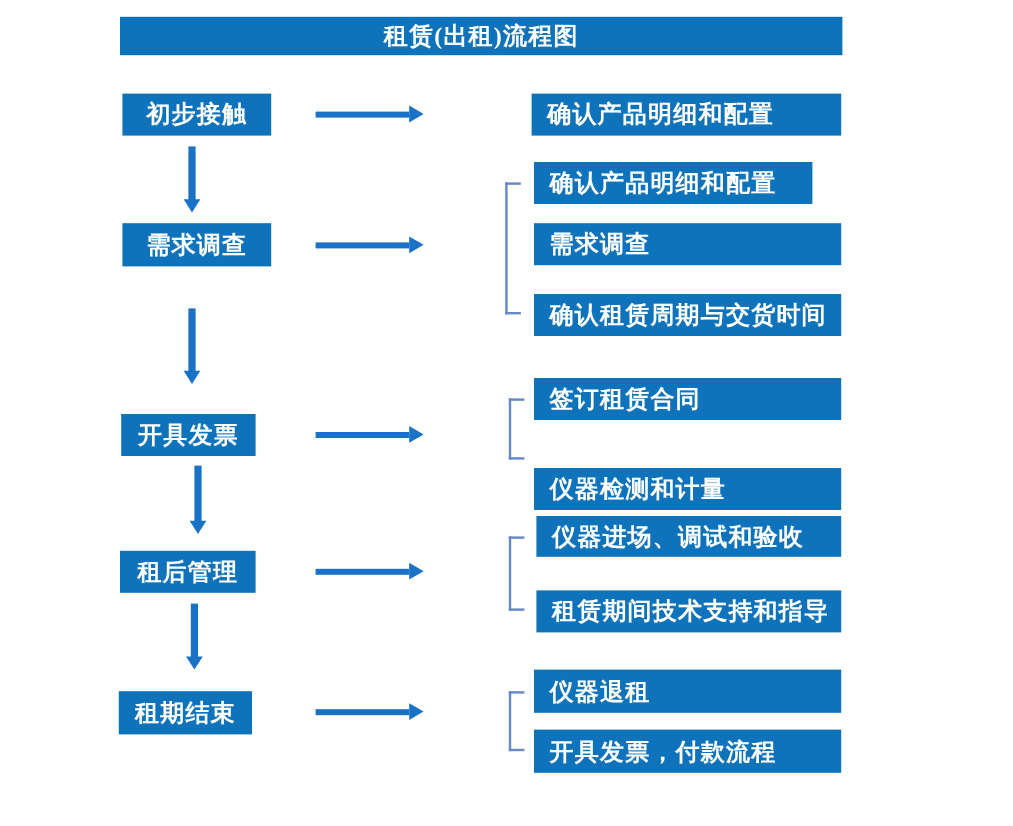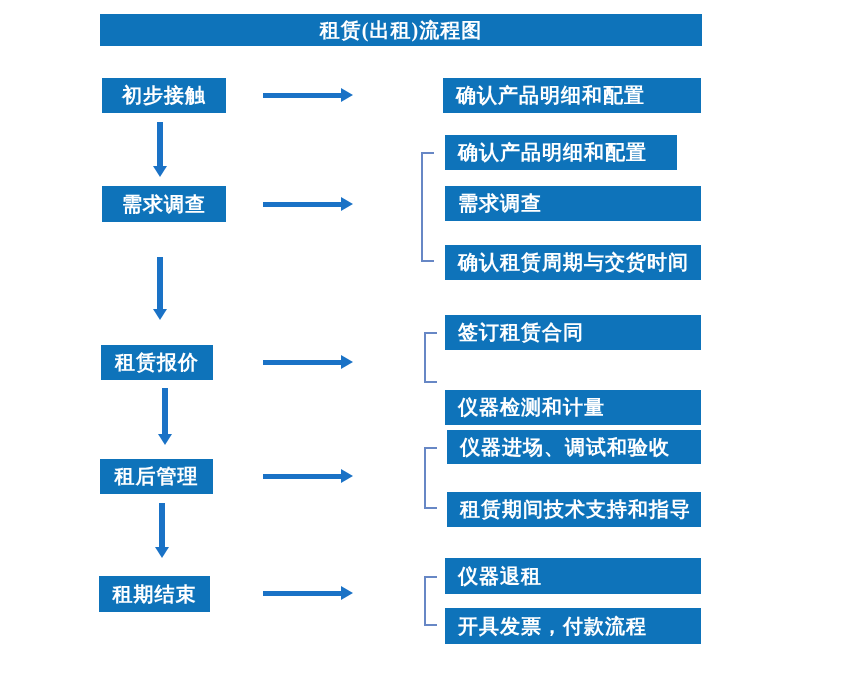--- a/index.html
+++ b/index.html
@@ -41,21 +41,21 @@
 </style>
 </head>
 <body>
 
 <div class="canvas">
 
   <div class="bluebox titlebar" style="left:100px;top:14px;width:602px;height:32px;">租赁(出租)流程图</div>
 
   <div class="bluebox stage" style="left:102px;top:78px;width:124px;height:35px;">初步接触</div>
   <div class="bluebox stage" style="left:102px;top:186px;width:124px;height:36px;">需求调查</div>
-  <div class="bluebox stage" style="left:101px;top:345px;width:112px;height:35px;">租赁报价</div>
+  <div class="bluebox stage" style="left:101px;top:345px;width:112px;height:35px;">开具发票</div>
   <div class="bluebox stage" style="left:100px;top:459px;width:113px;height:35px;font-family:Liberation Serif, serif;">租后管理</div>
   <div class="bluebox stage" style="left:99px;top:576px;width:111px;height:36px;">租期结束</div>
 
   <div class="v-arrow" style="left:153px;top:122px;height:55px;">
     <div class="shaft"></div>
     <div class="head"></div>
   </div>
   <div class="v-arrow" style="left:153px;top:257px;height:63px;">
     <div class="shaft"></div>
     <div class="head"></div>

